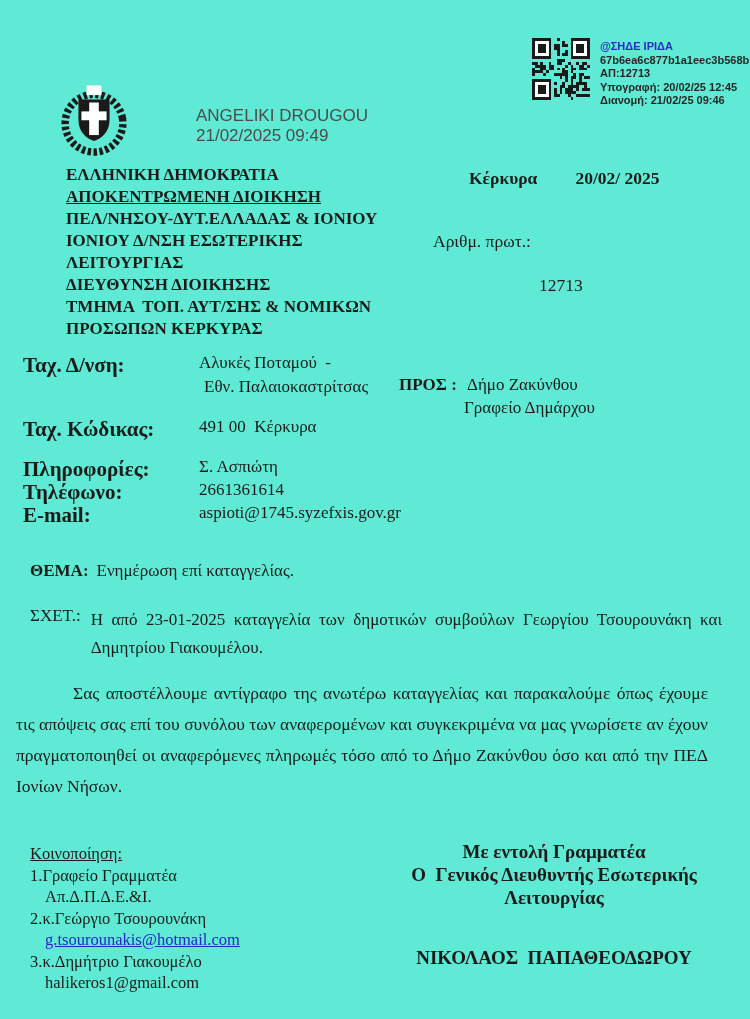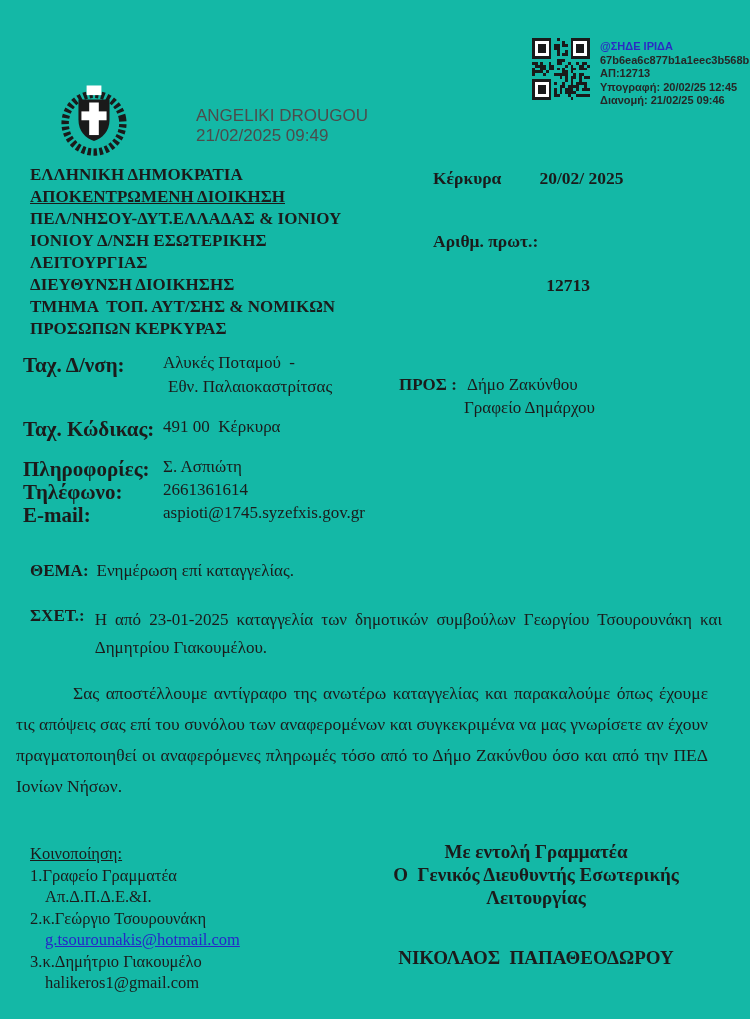--- a/index.html
+++ b/index.html
@@ -1,51 +1,51 @@
 <!DOCTYPE html>
 <html><head>
 <meta charset="utf-8">
 <style>
   html,body{margin:0;padding:0;background:#ffffff;}
   .page{
-    position:relative;width:750px;height:1019px;background:#14b8a6;
+    position:relative;width:750px;height:1019px;background:#5eead4;
     font-family:"Liberation Serif", serif;color:#1b1b1b;overflow:hidden;
   }
-  .pre{white-space:pre-wrap;}
+  .pre{white-space:pre-wrap;margin-left:36px;}
   
   .qr-block{position:absolute;left:532px;top:38px;display:flex;}
   .qr{width:58px;height:62px;flex:0 0 auto;}
   .qr-text{margin-left:10px;font-family:"Liberation Sans",sans-serif;
     font-size:11px;font-weight:bold;line-height:13.6px;color:#262626;padding-top:2px;}
   .qr-text .iris{color:#2b2bc4;}
   
   .emblem{position:absolute;left:55px;top:84px;width:78px;height:74px;}
   
   .signer{position:absolute;left:196px;top:106px;font-family:"Liberation Sans",sans-serif;
     font-size:17px;line-height:20px;color:#4c4c4c;}
   
   .letterhead{position:absolute;left:30px;top:164px;font-weight:bold;font-size:17px;line-height:22px;}
   .letterhead .u{text-decoration:underline;}
   
   .meta-city{position:absolute;left:433px;top:168px;font-weight:bold;font-size:17.5px;display:flex;justify-content:flex-end;}
   .meta-city .date{margin-left:38px;}
-  .meta-proto{position:absolute;left:433px;top:231px;font-weight:bold;font-size:17.5px;display:flex;}
+  .meta-proto{position:absolute;left:433px;top:231px;font-weight:normal;font-size:17.5px;display:flex;}
   .meta-proto .num{margin-left:8px;margin-top:44px;}
   
   .clabel{position:absolute;left:23px;font-weight:bold;font-size:21px;}
   .cvalue{position:absolute;left:163px;font-size:17px;}
   
   .to-label{position:absolute;left:399px;top:375px;font-weight:bold;font-size:17px;}
   .to-1{position:absolute;left:467px;top:375px;font-size:17px;}
   .to-2{position:absolute;left:464px;top:398px;font-size:17px;}
   
   .subject{position:absolute;left:30px;top:561px;display:flex;font-size:17px;}
   .subject .lbl{font-weight:bold;margin-right:8px;}
   .reference{position:absolute;left:30px;top:606px;display:flex;font-size:17px;width:692px;}
-  .reference .lbl{font-weight:bold;margin-right:10px;flex:0 0 auto;text-align:right;}
+  .reference .lbl{font-weight:normal;margin-right:10px;flex:0 0 auto;text-align:right;}
   .reference .txt{text-align:justify;line-height:28px;flex:1 1 auto;}
   
   .body-par{position:absolute;left:16px;top:678px;width:692px;font-size:17.5px;
     line-height:31px;text-align:justify;text-indent:57px;}
   
   .cc{position:absolute;left:30px;top:843px;font-size:16.5px;line-height:21.5px;}
   .cc .title{text-decoration:underline;}
   .cc .ind{padding-left:15px;}
   .cc a{color:#2626c9;text-decoration:underline;}
   

